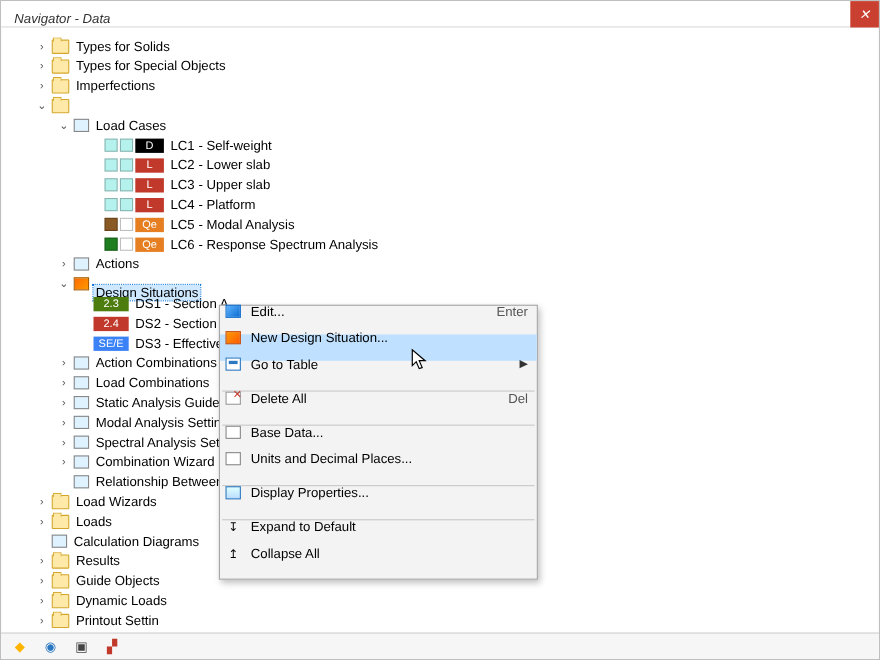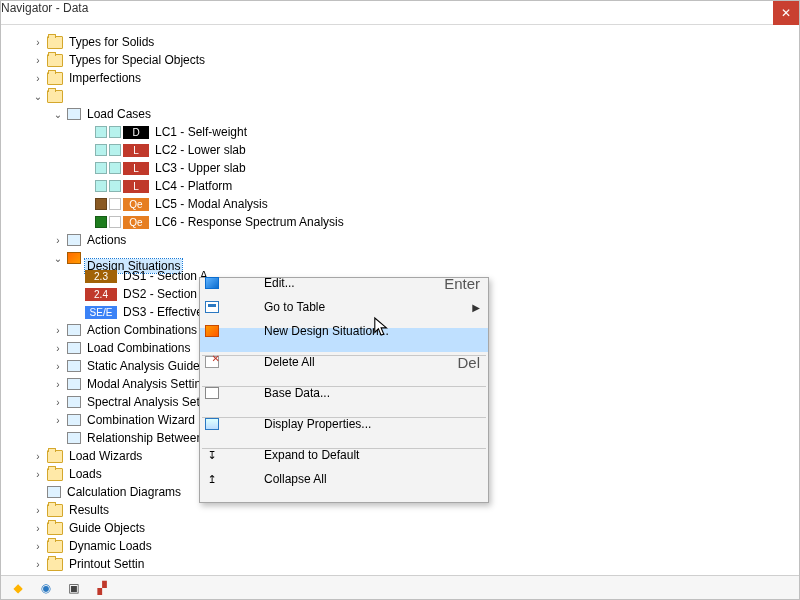--- a/index.html
+++ b/index.html
@@ -17,23 +17,24 @@
     border: 1px solid #bfbfbf;
     display: flex;
     flex-direction: column;
     background: #fff;
   }
   .titlebar {
     height: 24px;
     background: #fff;
     border-bottom: 1px solid #d9d9d9;
     display: flex;
-    align-items: flex-start;
-    padding-left: 0;
+    align-items: flex-end;
+    padding-left: 12px;
     position: relative;
+    font-style: italic;
   }
   .titlebar-title { font-size: 12px; color: #333; }
   .close-btn {
     position: absolute;
     right: 0; top: 0;
     width: 26px; height: 24px;
     background: #c94030;
     color: #fff;
     display: flex;
     align-items: center; justify-content: center;
@@ -136,34 +137,33 @@
     padding: 2px 0;
     z-index: 10;
   }
   .ctx-item {
     display: flex;
     align-items: center;
     height: 24px;
     padding: 0 8px 18px 4px;
     cursor: default;
     position: relative;
-    gap: 36px;
   }
   .ctx-item:hover, .ctx-item.hovered {
     background: #bfe0ff;
   }
   .ctx-icon {
     width: 16px; height: 16px;
     margin-right: 8px;
     display: inline-flex;
     align-items: center; justify-content: center;
     font-size: 11px;
   }
   .ctx-label { flex: 1; }
-  .ctx-shortcut { color: #555; font-size: 15px; }
+  .ctx-shortcut { color: #555; font-size: 12px; }
   .ctx-sub { color: #333; margin-left: 12px; font-size: 10px; }
   .ctx-sep {
     border-top: 1px solid #c8c8c8;
     margin: 3px 2px;
   }
   .cursor {
     position: absolute;
     left: 372px; top: 291px;
     width: 18px; height: 22px;
     z-index: 20;
@@ -292,21 +292,21 @@
           <span class="tree-label">Actions</span>
         </div>
         <div class="tree-row selected">
           <span class="indent" style="width:30px"></span>
           <span class="chev ">⌄</span>
           <span class="design-sit-icon"></span>
           <span class="tree-label">Design Situations</span>
         </div>
         <div class="lc-row">
           <span class="indent" style="width:64px"></span>
-          <span class="ds-badge" style="background:#a16207">2.3</span>
+          <span class="ds-badge" style="background:#4d7c0f">2.3</span>
           <span class="tree-label">DS1 - Section A</span>
         </div>
         <div class="lc-row">
           <span class="indent" style="width:64px"></span>
           <span class="ds-badge" style="background:#c0392b">2.4</span>
           <span class="tree-label">DS2 - Section A</span>
         </div>
         <div class="lc-row">
           <span class="indent" style="width:64px"></span>
           <span class="ds-badge" style="background:#3b82f6">SE/E</span>
@@ -399,47 +399,53 @@
       </div>
 
     <div class="ctx-menu" id="ctx">
         <div class="ctx-item">
           <span class="ctx-icon">
             <span class="icon-generic icon-edit"></span>
           </span>
           <span class="ctx-label">Edit...</span>
           <span class="ctx-shortcut">Enter</span>
         </div>
+        <div class="ctx-item hovered">
+          <span class="ctx-icon">
+            <span class="icon-generic icon-star"></span>
+          </span>
+          <span class="ctx-label">New Design Situation...</span>
+        </div>
         <div class="ctx-item">
           <span class="ctx-icon">
             <span class="icon-generic icon-table"></span>
           </span>
           <span class="ctx-label">Go to Table</span>
           <span class="ctx-sub">▶</span>
         </div>
-        <div class="ctx-item hovered">
-          <span class="ctx-icon">
-            <span class="icon-generic icon-star"></span>
-          </span>
-          <span class="ctx-label">New Design Situation...</span>
-        </div>
         <div class="ctx-sep"></div>
         <div class="ctx-item">
           <span class="ctx-icon">
             <span class="icon-generic icon-delete"></span>
           </span>
           <span class="ctx-label">Delete All</span>
           <span class="ctx-shortcut">Del</span>
         </div>
         <div class="ctx-sep"></div>
         <div class="ctx-item">
           <span class="ctx-icon">
             <span class="icon-generic icon-page"></span>
           </span>
           <span class="ctx-label">Base Data...</span>
+        </div>
+        <div class="ctx-item">
+          <span class="ctx-icon">
+            <span class="icon-generic icon-units"></span>
+          </span>
+          <span class="ctx-label">Units and Decimal Places...</span>
         </div>
         <div class="ctx-sep"></div>
         <div class="ctx-item">
           <span class="ctx-icon">
             <span class="icon-generic icon-display"></span>
           </span>
           <span class="ctx-label">Display Properties...</span>
         </div>
         <div class="ctx-sep"></div>
         <div class="ctx-item">

